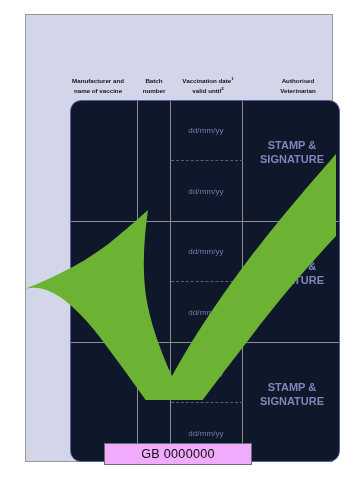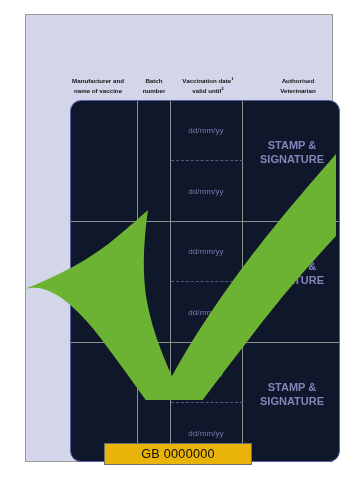--- a/index.html
+++ b/index.html
@@ -171,21 +171,21 @@
     pointer-events: none;
   }
 
   
   #footer-box {
     position: absolute;
     left: 104px;
     top: 443px;
     width: 148px;
     height: 22px;
-    background: #eab308;
+    background: #f0abfc;
     border: 1px solid #6e6e6e;
     display: flex;
     align-items: center;
     justify-content: center;
   }
   #footer-text {
     font-size: 12.6px;
     color: #0c0c0c;
     letter-spacing: 0.3px;
   }

